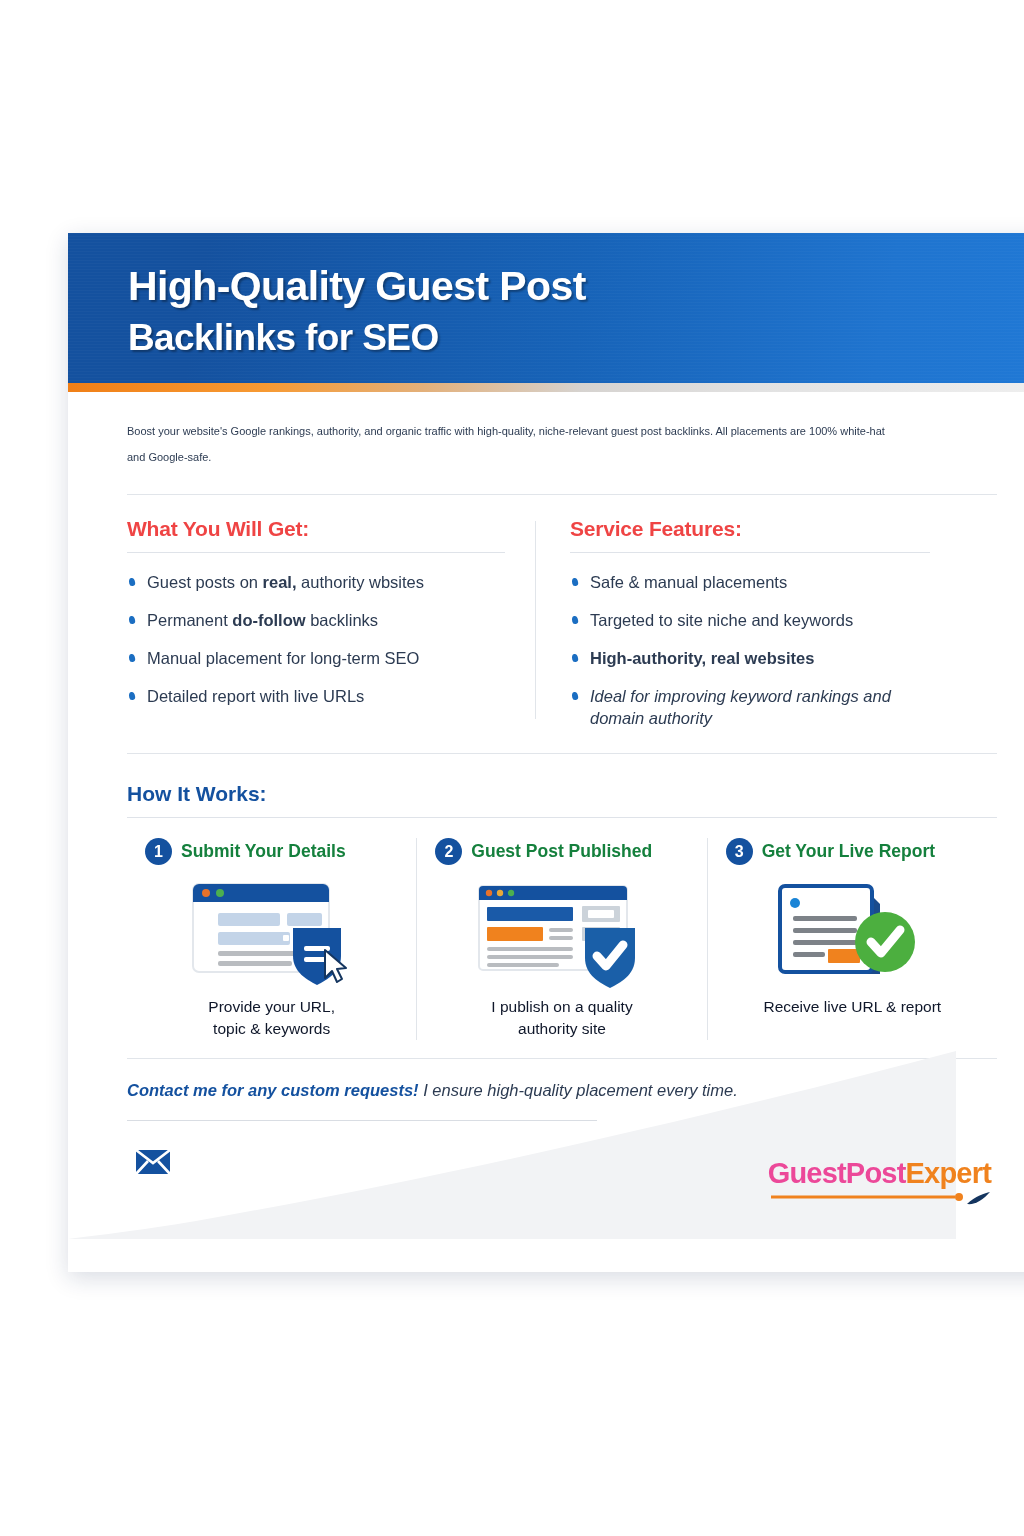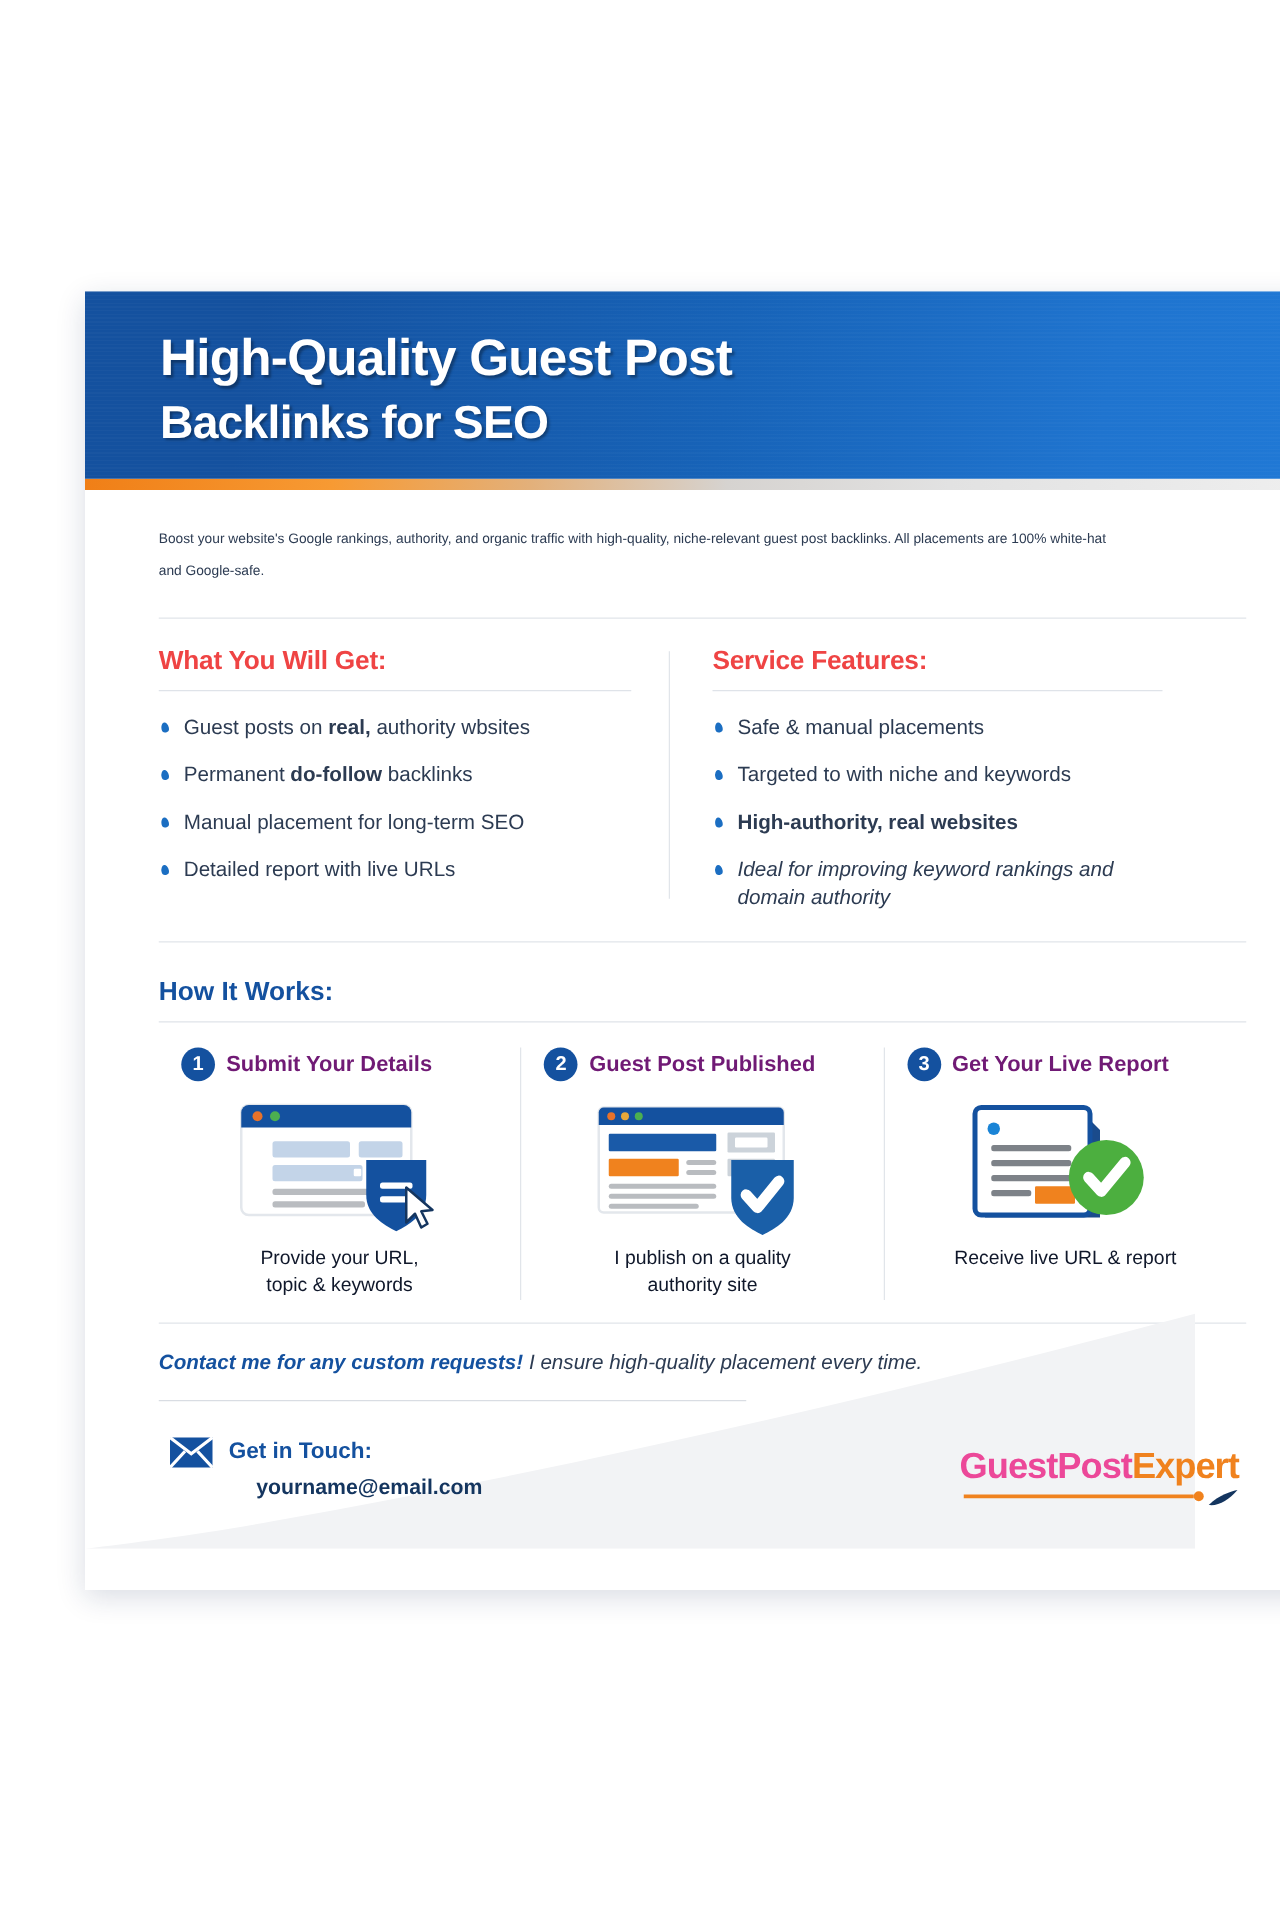--- a/index.html
+++ b/index.html
@@ -185,21 +185,21 @@
     background: #14519f;
     color: #ffffff;
     font-weight: bold;
     font-size: 16px;
     display: flex;
     align-items: center;
     justify-content: center;
     flex: 0 0 auto;
   }
   .step-name {
-    color: #701a75;
+    color: #15803d;
     font-weight: bold;
     font-size: 17.5px;
     white-space: nowrap;
   }
 
   .step-art {
     height: 112px;
     margin-top: 11px;
     display: flex;
     align-items: center;
@@ -341,21 +341,21 @@
         <div class="col col-right">
           <div class="col-title">Service Features:</div>
           <div class="col-title-rule"></div>
           <ul class="feature-list">
             <li>
               <span class="bullet"></span>
               <span>Safe &amp; manual placements</span>
             </li>
             <li>
               <span class="bullet"></span>
-              <span>Targeted to with niche and keywords</span>
+              <span>Targeted to site niche and keywords</span>
             </li>
             <li class="bold-item">
               <span class="bullet"></span>
               <span>High-authority, real websites</span>
             </li>
             <li class="italic-item">
               <span class="bullet"></span>
               <span>Ideal for improving keyword rankings and domain authority</span>
             </li>
           </ul>
@@ -467,24 +467,20 @@
         <svg class="swoosh" viewBox="0 0 888 190" preserveAspectRatio="none">
           <path d="M888 2 C 700 52, 430 118, 150 168 C 90 179, 40 185, 0 190 L 888 190 Z" fill="#f2f3f5"></path>
         </svg>
 
         <div class="get-in-touch">
           <svg width="36" height="26" viewBox="0 0 36 26">
             <rect x="1" y="1" width="34" height="24" fill="#14519f"></rect>
             <path d="M1 1 L18 14 L35 1" fill="none" stroke="#ffffff" stroke-width="2.6"></path>
             <path d="M1 25 L13 12 M35 25 L23 12" fill="none" stroke="#ffffff" stroke-width="2.6"></path>
           </svg>
-          <div class="git-text-wrap">
-            <div class="git-label">Get in Touch:</div>
-            <div class="git-email">yourname@email.com</div>
-          </div>
         </div>
 
         <div class="logo">
           <div class="logo-text"><span class="logo-guestpost">GuestPost</span><span class="logo-expert">Expert</span></div>
           <svg width="222" height="20" viewBox="0 0 222 20">
             <line x1="2" y1="7" x2="186" y2="7" stroke="#f0821e" stroke-width="3"></line>
             <circle cx="190" cy="7" r="4" fill="#f0821e"></circle>
             <path d="M198 14 C 206 6, 216 3, 221 2 C 214 10, 206 15, 198 14 Z" fill="#14355f"></path>
           </svg>
         </div>

